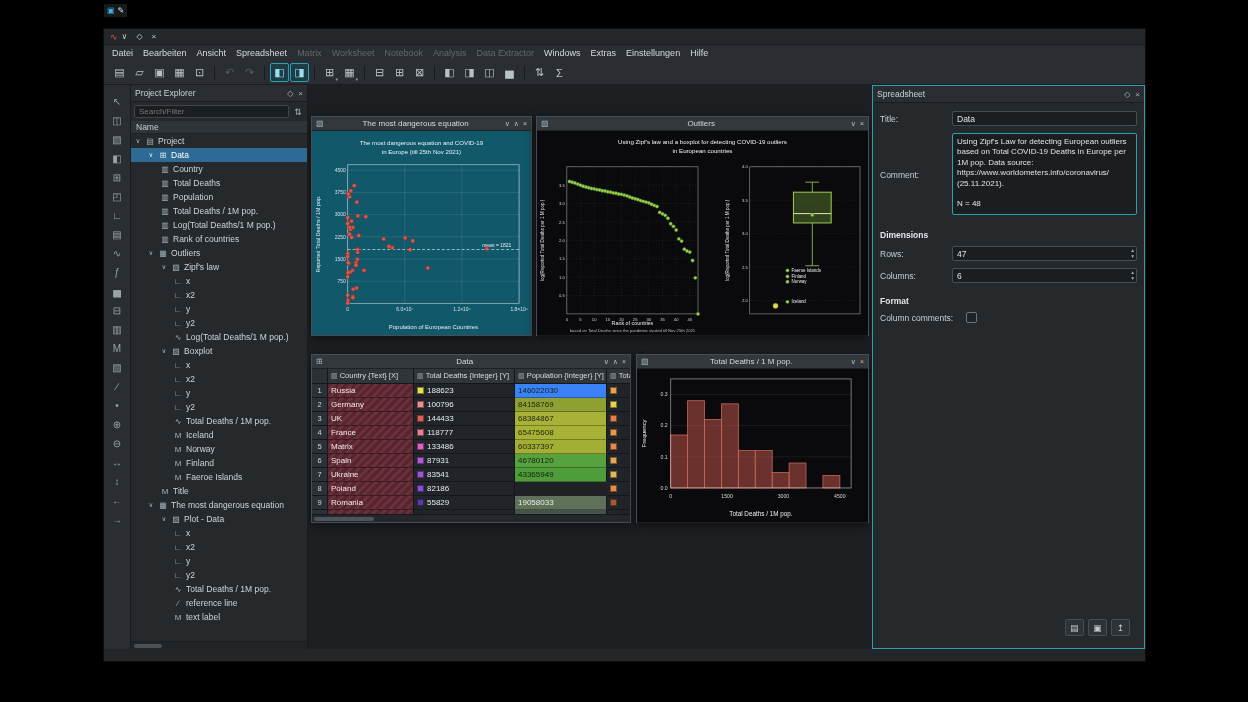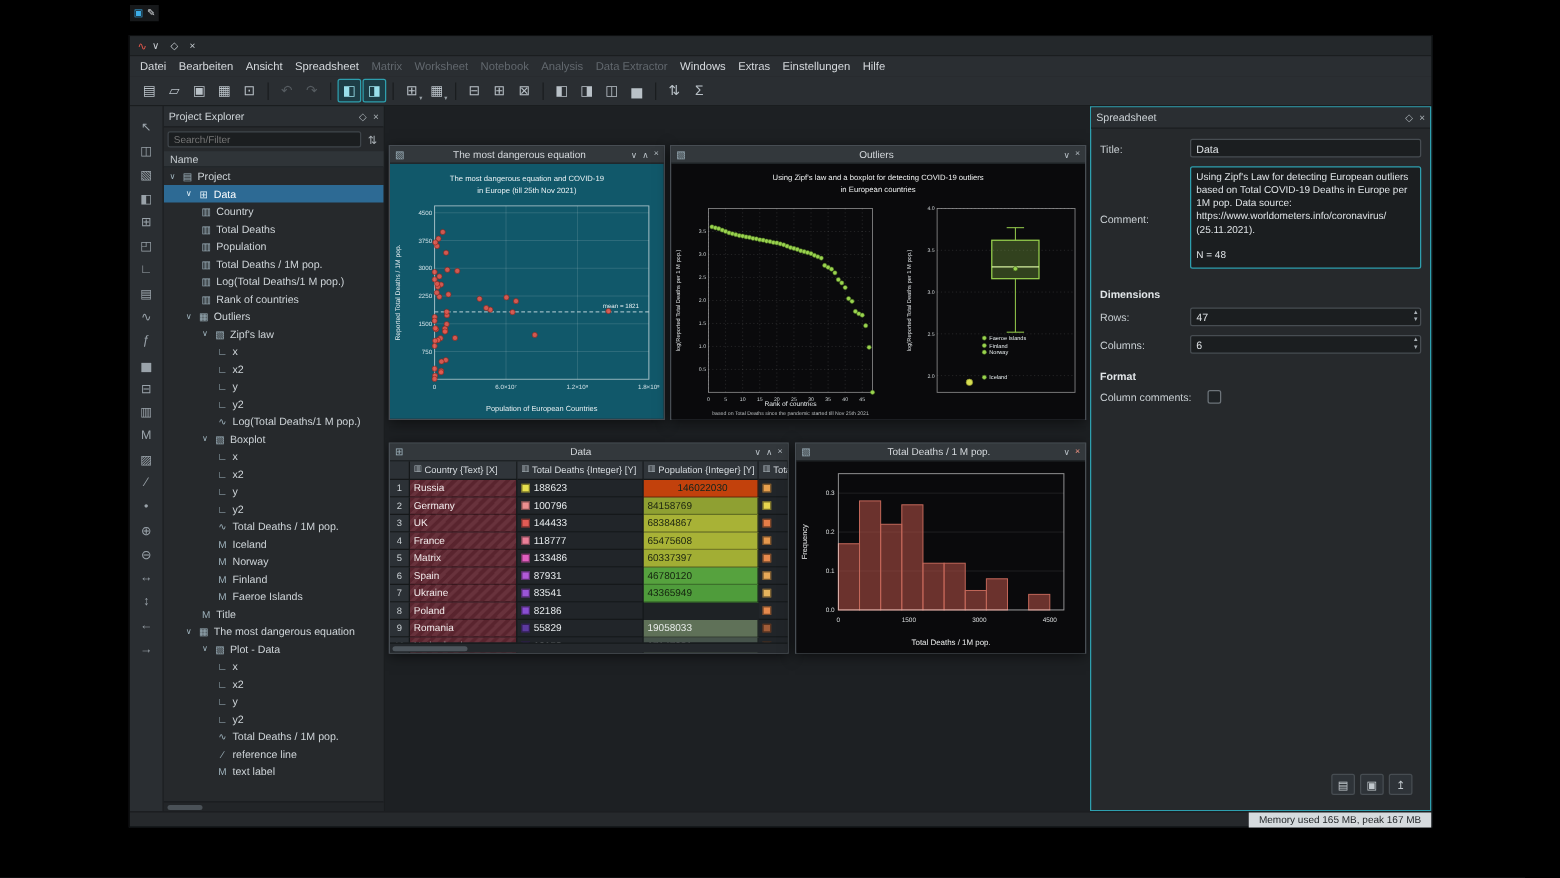--- a/index.html
+++ b/index.html
@@ -816,21 +816,21 @@
             </div>
             <div>
 
                 <div class="srow">
                   <span class="c-num">1</span>
                   <span class="c-country">Russia</span>
                   <span class="c-deaths">
                     <i class="swatch" style="background: rgb(230, 224, 78);"></i>
                     <span>188623</span>
                   </span>
-                  <span class="c-pop" style="background: #c2410c; color: rgb(14, 36, 29); text-align: center;">146022030</span>
+                  <span class="c-pop" style="background: #3b82f6; color: rgb(14, 36, 29);">146022030</span>
                   <span class="c-extra">
                     <i class="swatch" style="background: rgb(230, 160, 78);"></i>
                   </span>
                 </div>
 
                 <div class="srow">
                   <span class="c-num">2</span>
                   <span class="c-country">Germany</span>
                   <span class="c-deaths">
                     <i class="swatch" style="background: rgb(236, 143, 143);"></i>
@@ -1045,18 +1045,15 @@
               </span>
               <span class="pf-btn">
                 <span>↥</span>
               </span>
             </div>
         </div>
       </div>
 
     </div>
 
-    <div class="statusbar">
-      <span class="mem-chip">Memory used 165 MB, peak 167 MB</span>
-    </div>
 
   </div>
 </div>
 
 </body></html>

